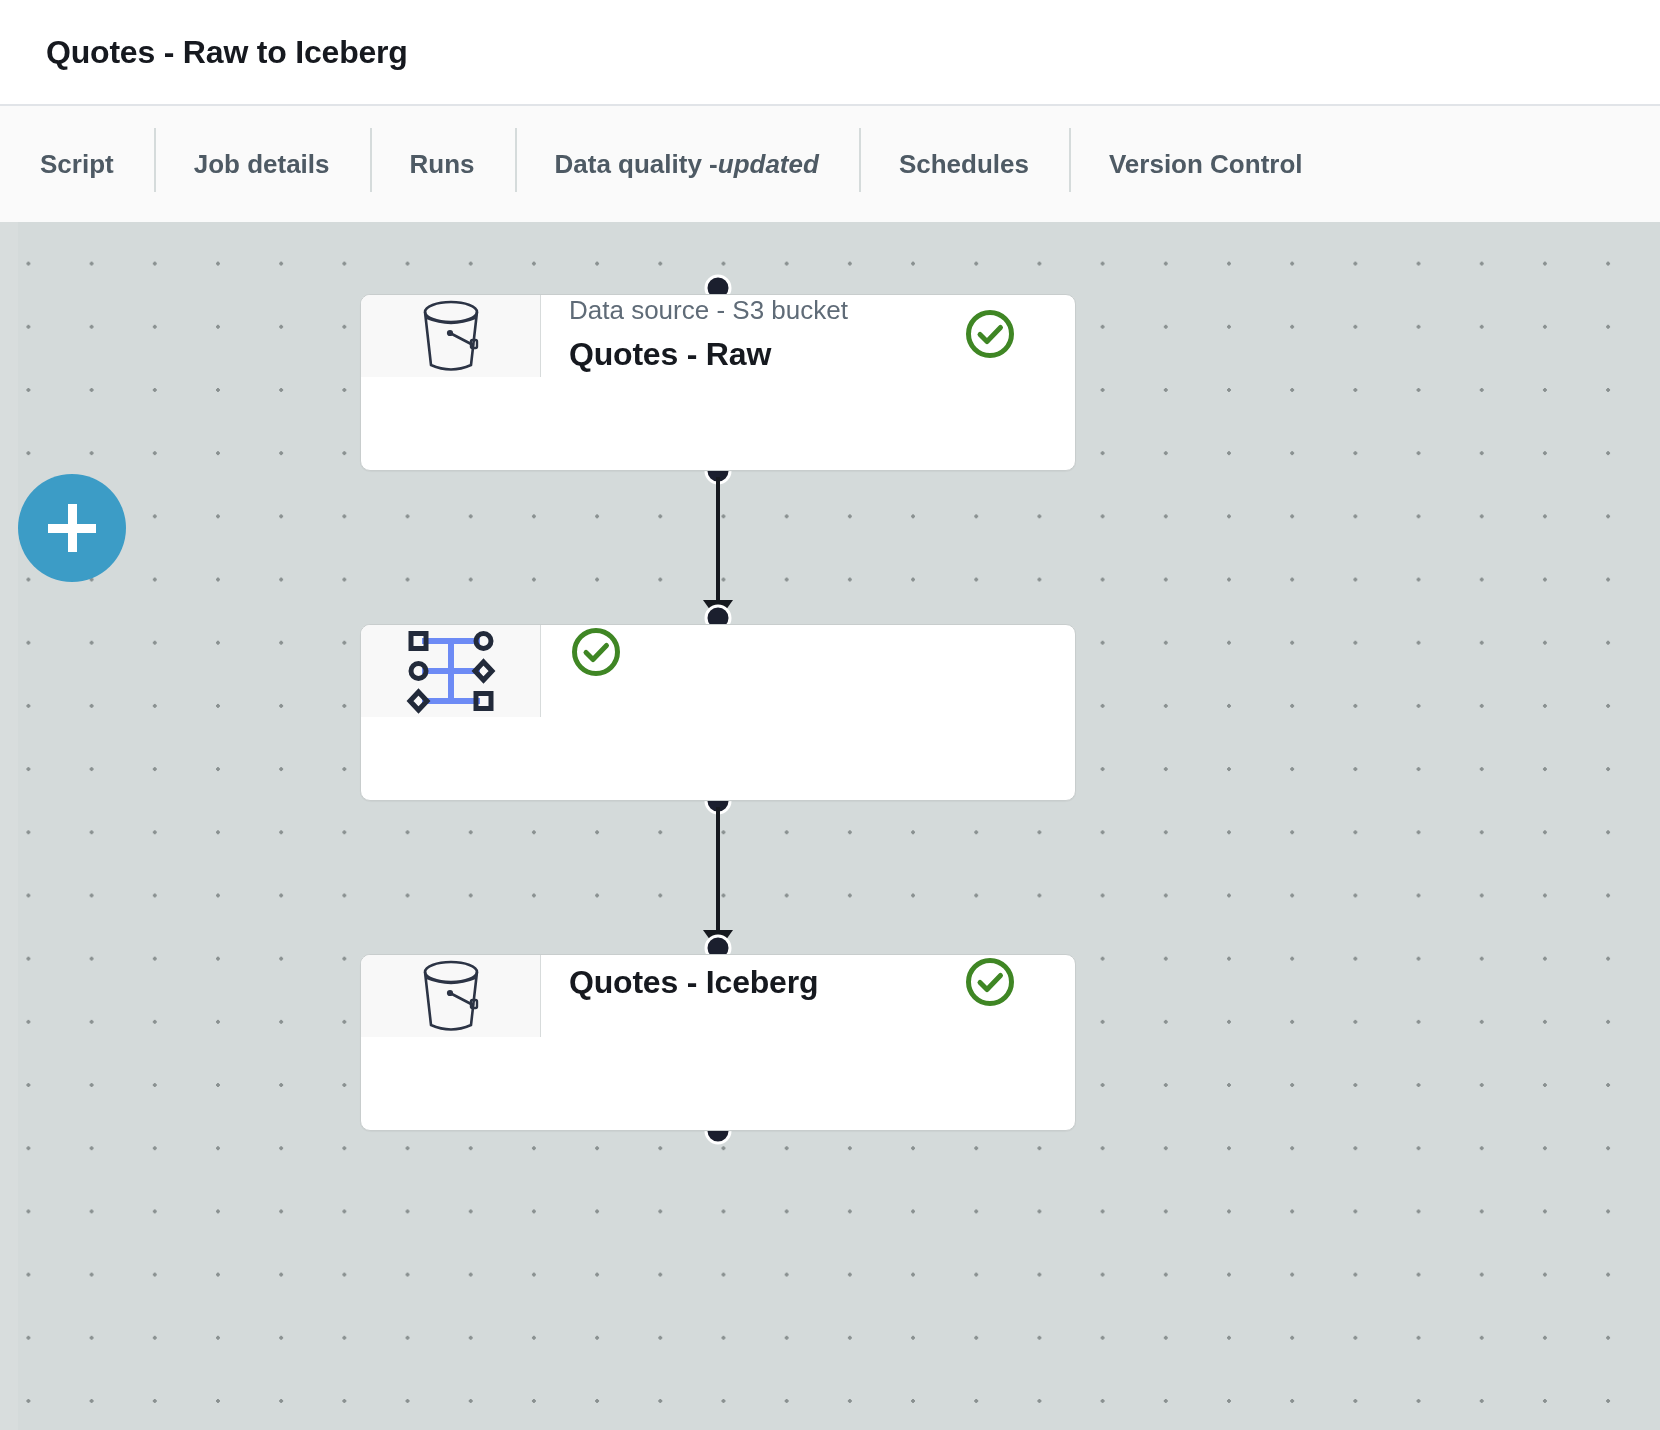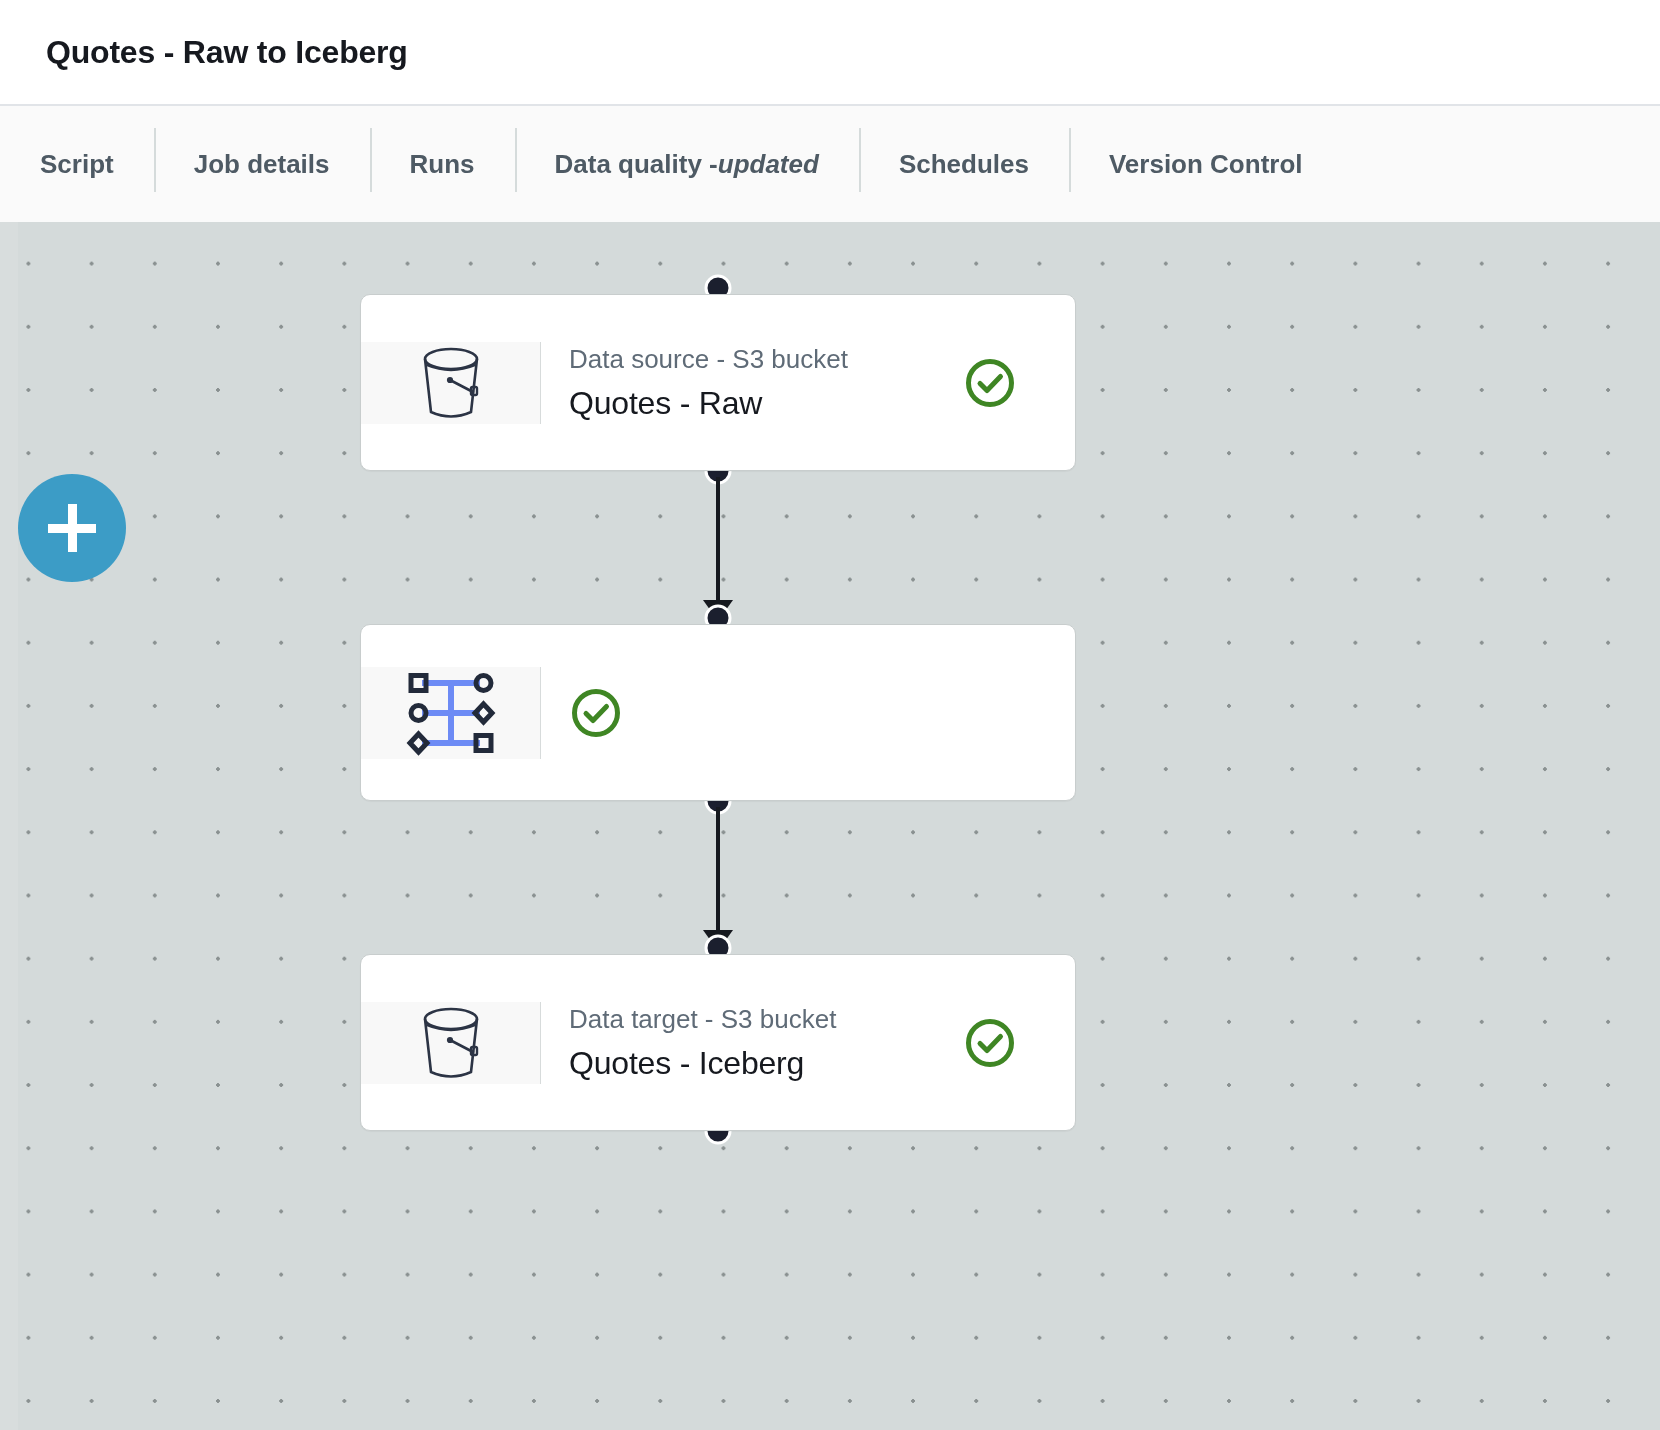--- a/index.html
+++ b/index.html
@@ -129,21 +129,21 @@
 
   
   .node {
     position: absolute;
     width: 716px;
     height: 177px;
     background: #ffffff;
     border: 1px solid #c8cdcd;
     border-radius: 10px;
     display: flex;
-    align-items: center;
+    align-items: flex-start;
     box-shadow: 0 1px 1px rgba(0,0,0,0.04);
     cursor: pointer;
     overflow: hidden;
   }
   .node-icon-cell {
     width: 180px;
     flex: none;
     background: #f8f8f8;
     border-right: 1px solid #d7dbdb;
     display: flex;
@@ -168,21 +168,21 @@
     font-size: 26px;
     font-weight: 400;
     color: #5f6b77;
     white-space: nowrap;
     overflow: hidden;
     text-overflow: ellipsis;
     max-width: 430px;
   }
   .node-name {
     font-size: 32px;
-    font-weight: 400;
+    font-weight: 700;
     color: #16191f;
     white-space: nowrap;
     letter-spacing: -0.2px;
   }
   .node-status {
     flex: none;
     width: 54px; height: 54px;
     margin-right: 58px;
     display: flex;
     align-items: center;
@@ -335,21 +335,20 @@
           <ellipse cx="38" cy="17" rx="26" ry="10" fill="none" stroke="#2c3445" stroke-width="2.6"></ellipse>
           <path d="M12 17 L18 70 Q38 79 58 70 L64 17" fill="none" stroke="#2c3445" stroke-width="2.6" stroke-linejoin="round"></path>
           <path d="M13.6 23 Q38 33 62.4 23" fill="none" stroke="#2c3445" stroke-width="2.4"></path>
           <line x1="37" y1="38" x2="60" y2="50" stroke="#2c3445" stroke-width="2.6" stroke-linecap="round"></line>
           <circle cx="37" cy="38" r="3.1" fill="#2c3445"></circle>
           <rect x="58" y="45" width="6" height="8" rx="1.4" fill="none" stroke="#2c3445" stroke-width="2.4"></rect>
         </svg>
       </div>
       <div class="node-body">
         <div class="node-text">
-          <div class="node-type">Data target - S3 bucket</div>
           <div class="node-name">Quotes - Iceberg</div>
         </div>
         <div class="node-status">
           <svg width="54" height="54" viewBox="0 0 54 54">
             <circle cx="27" cy="27" r="21.5" fill="none" stroke="#3f8624" stroke-width="5"></circle>
             <path d="M17 27.5 L24 34.5 L37.5 20.5" fill="none" stroke="#3f8624" stroke-width="5" stroke-linecap="round" stroke-linejoin="round"></path>
           </svg>
         </div>
       </div>
     </div>

